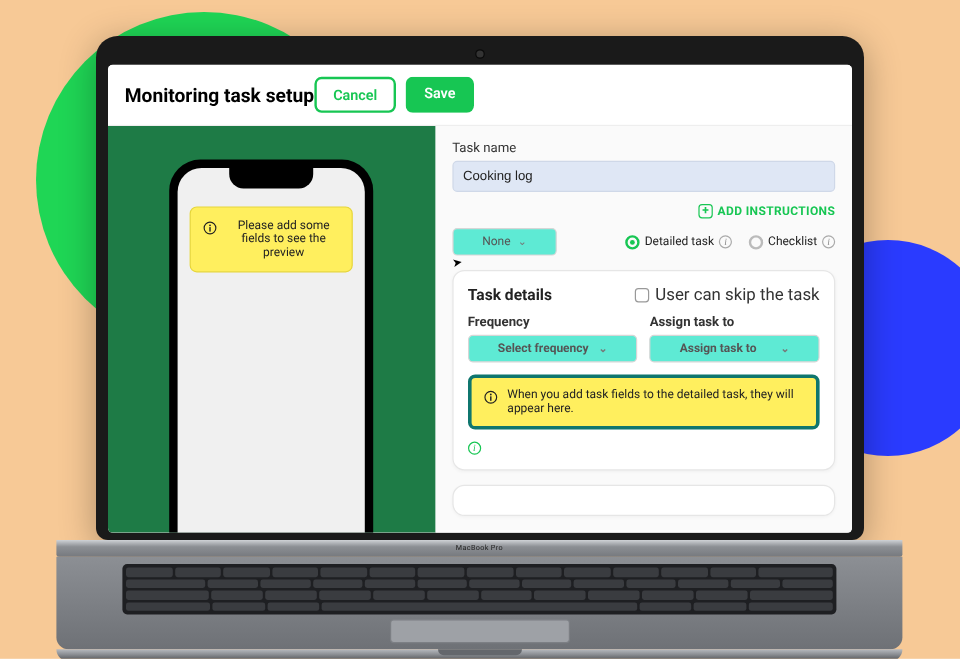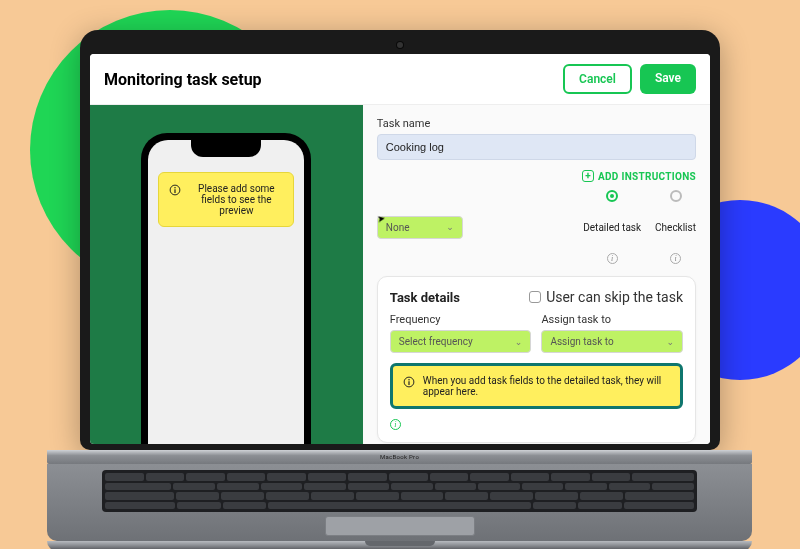--- a/index.html
+++ b/index.html
@@ -105,21 +105,21 @@
   .notch-cut {
     position:absolute; left:50%; top:0;
     transform: translateX(-50%);
     width:70px; height:5px;
     background:#64676c;
     border-radius:0 0 8px 8px;
   }
 
   
   .app-header {
-    display:flex; align-items:center; justify-content:space-between;
+    display:flex; align-items:center; 
     padding: 10px 14px;
     border-bottom: 1px solid #eee;
     background:#fff;
   }
   .app-header h1 { font-size:16px; font-weight:700;}
   .hdr-buttons { display:flex; gap:8px;}
   .btn {
     font-size:12px; font-weight:600;
     padding: 6px 14px;
     border-radius:6px;
@@ -206,33 +206,33 @@
   .cursor-ptr {
     position:absolute;
     left: 287px; top: 108px;
     font-size:10px; color:#000;
     transform: rotate(-10deg);
     z-index:5;
   }
 
   .row-between { display:flex; align-items:center; justify-content:space-between; gap:8px;}
   .dropdown {
-    background:#bef264;
+    background:#5eead4;
     border:1px solid #d6d6d6;
     border-radius:4px;
-    padding:5px 8px;
+    padding:5px 24px;
     font-size:10px;
     color:#555;
     display:flex; align-items:center; justify-content:space-between;
     gap:6px;
     min-width:86px;
   }
   .chev { font-size:9px; color:#777;}
   .radio-row { display:flex; align-items:center; gap:14px; font-size:10px;}
-  .radio { display:flex; align-items:center; gap:20px;flex-direction:column;}
+  .radio { display:flex; align-items:flex-start; gap:4px;}
   .radio .dot {
     width:12px; height:12px; border-radius:50%;
     border:2px solid #bbb; position:relative;
   }
   .radio.active .dot { border-color:#17c653;}
   .radio.active .dot::after {
     content:''; position:absolute; inset:2px; background:#17c653; border-radius:50%;
   }
   .help-i {
     display:inline-flex; width:11px; height:11px; border:1px solid #aaa;
@@ -246,21 +246,21 @@
     border-radius:10px;
     padding:12px;
     margin-top:12px;
     box-shadow: 0 1px 3px rgba(0,0,0,0.04);
   }
   .card h3 { font-size:13px; font-weight:700;}
   .skip-row { display:flex; align-items:center; gap:5px; font-size:14px; color:#333;}
   .checkbox {
     width:12px; height:12px; border:1px solid #999; border-radius:3px; background:#fff;
   }
-  .two-col { display:flex; gap:10px; margin-top:8px;}
+  .two-col { display:flex; gap:10px; margin-top:8px;font-weight:bold;}
   .two-col > div { flex:1;}
   .two-col .dropdown { width:100%;}
 
   .tip-box {
     margin-top:10px;
     background:#ffef5e;
     border:3px solid #0f766e;
     border-radius:6px;
     padding:9px 10px;
     display:flex; gap:8px;

